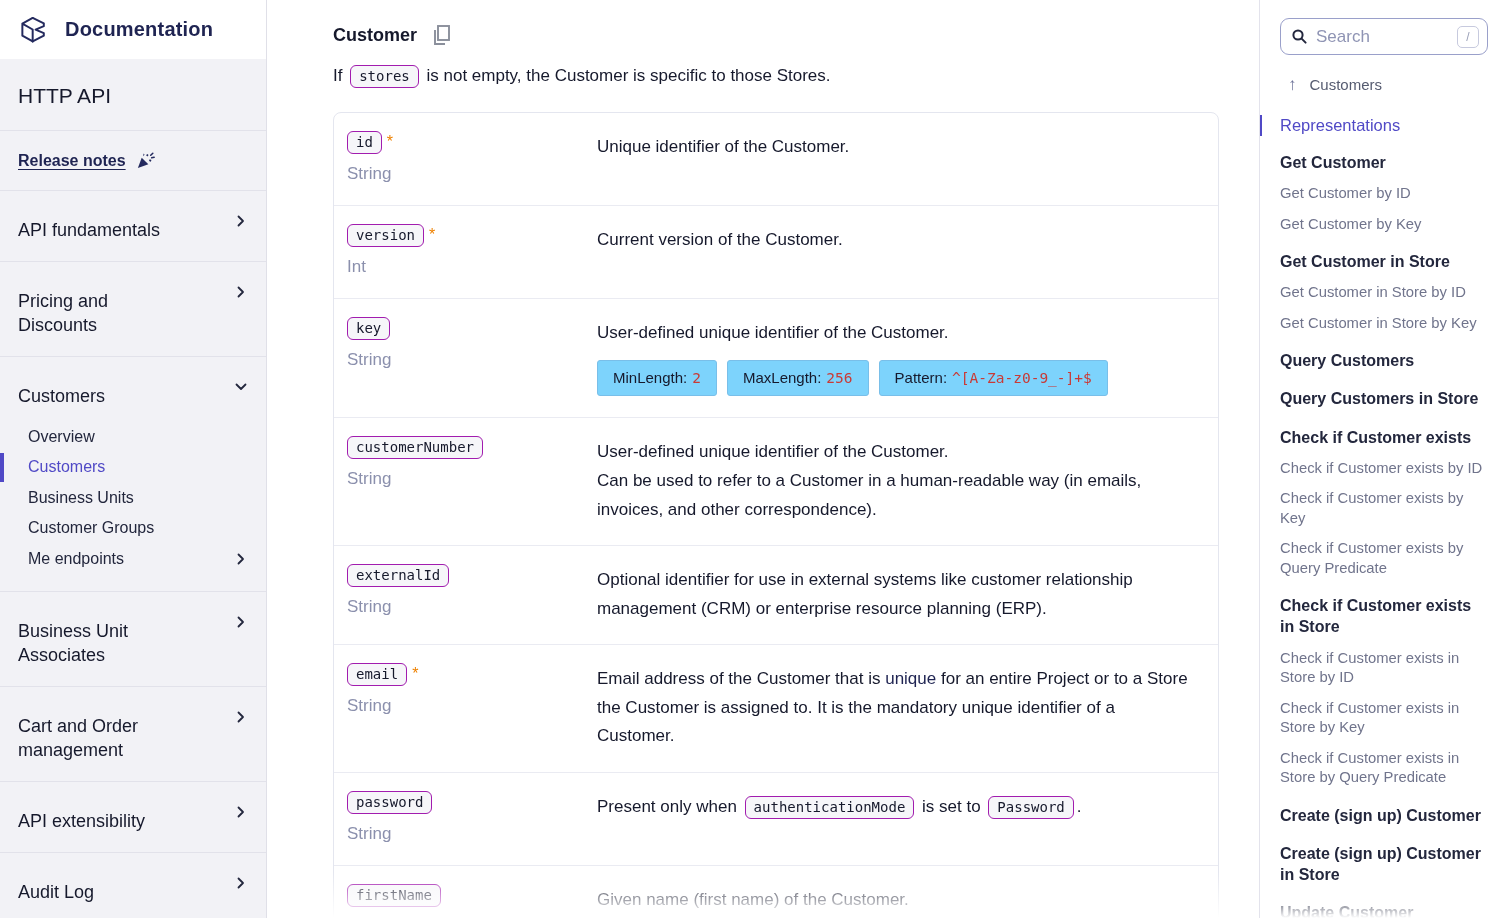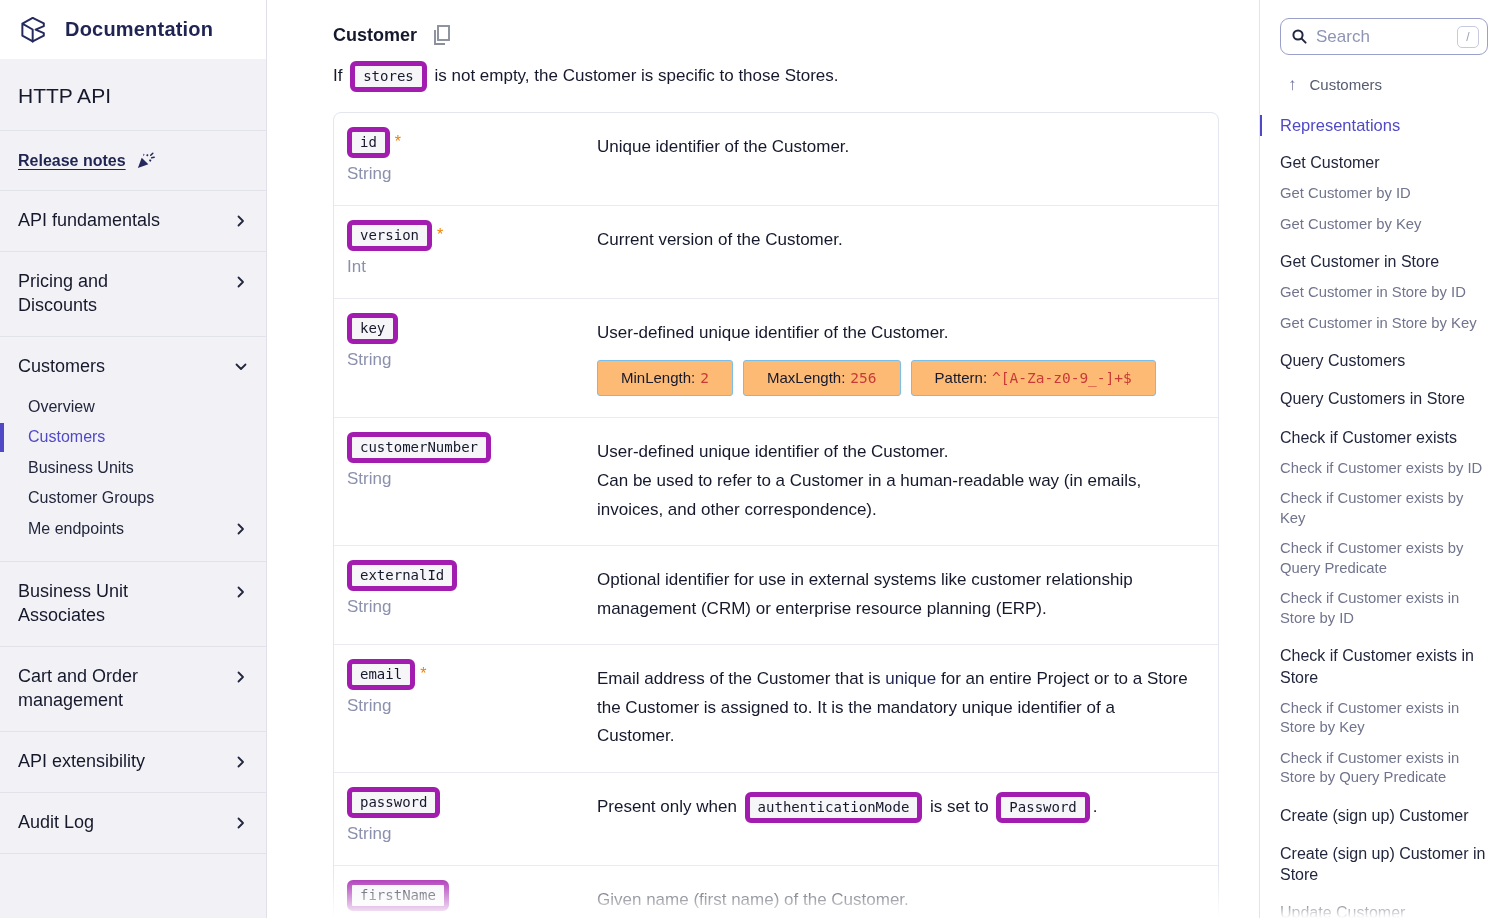--- a/index.html
+++ b/index.html
@@ -12,62 +12,62 @@
 
   
   .sidebar { width:267px; min-width:267px; background:#f2f2f6; border-right:1px solid #e0e0e8; height:100%; overflow:hidden; }
   .logo-row { height:59px; background:#fff; display:flex; align-items:center; gap:15px; padding:0 17px; }
   .logo-title { font-size:20px; font-weight:700; color:#1f2452; letter-spacing:.2px; }
   .http-api { padding:25px 18px 22px; font-size:21px; color:#16192c; border-bottom:1px solid #e2e2ea; font-weight:400; }
   .release-row { padding:20px 18px; border-bottom:1px solid #e2e2ea; display:flex; align-items:center; gap:10px; }
   .release-link { color:#1f2452; font-weight:700; font-size:16px; text-decoration:underline; text-underline-offset:3px; cursor:pointer; }
   .nav-section { border-bottom:1px solid #e2e2ea; padding:5px 0; }
   .nav-item { display:flex; align-items:flex-start; justify-content:space-between; padding:13px 18px; font-size:18px; color:#16192c; cursor:pointer; line-height:1.33; }
-  .nav-label { max-width:155px; }
+  .nav-label { max-width:155px;margin-top:10px; }
   .nav-item svg { margin-top:5px; flex-shrink:0; }
   .subnav { padding:0 0 12px; }
   .subnav-item { position:relative; display:flex; justify-content:space-between; align-items:center; padding:5px 18px 5px 28px; font-size:16px; color:#23273d; cursor:pointer; line-height:1.28; }
   .subnav-item.active { color:#5049c6; }
   .subnav-item.active::before { content:""; position:absolute; left:0; top:1px; bottom:1px; width:4px; background:#5049c6; }
   .subnav-item svg { flex-shrink:0; }
 
   
   .main { flex:1; padding:24px 40px 0 66px; position:relative; background:#fff; overflow:hidden; }
   .title-row { display:flex; align-items:center; gap:14px; }
   .page-title { font-size:18px; font-weight:700; color:#16192c; }
   .copy-btn { cursor:pointer; display:flex; }
   .intro { margin-top:16px; font-size:17px; line-height:1.5; }
-  .chip { font-family:"DejaVu Sans Mono","Liberation Mono",monospace; font-size:14px; background:#f6f6f9; border:5px solid #a21caf; border-radius:6px; padding:2px 8px 3px; color:#16192c; white-space:nowrap; }
+  .chip { font-family:"DejaVu Sans Mono","Liberation Mono",monospace; font-size:14px; background:#f6f6f9; border:1px solid #a21caf; border-radius:6px; padding:2px 8px 3px; color:#16192c; white-space:nowrap; }
   .chip.inline { margin:0 3px; }
   .fields-table { margin-top:23px; border:1px solid #e4e6ef; border-radius:8px; }
   .field-row { display:flex; border-bottom:1px solid #eaebf2; padding:20px 0 21px; }
   .field-row:last-child { border-bottom:none; }
   .f-left { width:263px; min-width:263px; padding-left:13px; }
   .req { color:#ee8100; margin-left:5px; font-size:16px; vertical-align:top; }
   .f-type { margin-top:13px; color:#8b90ad; font-size:17px; }
   .f-desc { flex:1; font-size:17px; line-height:1.68; padding-right:24px; color:#16192c; }
   .desc-link { color:#1f2452; text-underline-offset:2px; cursor:pointer; }
   .constraints { display:flex; gap:10px; margin-top:13px; flex-wrap:wrap; }
-  .cchip { border:1px solid #79bfe9; background:#fdba74; border-radius:3px; padding:4px 23px 5px; font-size:15px; display:inline-flex; align-items:baseline; color:#16192c; }
+  .cchip { border:1px solid #79bfe9; background:#7dd3fc; border-radius:3px; padding:4px 15px 5px; font-size:15px; display:inline-flex; align-items:baseline; color:#16192c; }
   .cvalue { color:#c93a36; font-family:"DejaVu Sans Mono","Liberation Mono",monospace; margin-left:5px; font-size:14.5px; }
   .bottom-fade { position:absolute; left:0; right:0; bottom:0; height:46px;
     background:linear-gradient(to bottom, rgba(255,255,255,0), #ffffff); pointer-events:none; }
 
   
   .toc { width:249px; min-width:249px; border-left:1px solid #e3e3ec; padding:18px 20px 0; position:relative; overflow:hidden; }
   .search-box { height:37px; border:1.5px solid #9aa0ca; border-radius:9px; display:flex; align-items:center; padding:0 8px 0 10px; gap:8px; background:#fff; }
   .search-input { border:none; outline:none; flex:1; min-width:0; font-size:17px; font-family:"Liberation Sans",sans-serif; color:#23273d; background:transparent; }
   .search-input::placeholder { color:#8f94b4; }
   .slash-badge { width:22px; height:22px; border:1px solid #c7cade; border-radius:5px; color:#9ba0b8; font-size:12px; display:flex; align-items:center; justify-content:center; flex-shrink:0; }
   .toc-parent { margin-top:21px; display:flex; align-items:center; gap:13px; color:#555b70; font-size:15px; cursor:pointer; padding-left:8px; }
   .toc-up { color:#6d7298; font-size:17px; line-height:1; }
   .toc-active { margin-top:23px; position:relative; color:#5049c6; font-size:16.5px; cursor:pointer; }
   .toc-active::before { content:""; position:absolute; left:-20px; top:-1px; bottom:-1px; width:2px; background:#5049c6; }
   .toc-item { cursor:pointer; }
-  .toc-item.l1 { margin-top:17px; font-size:16px; color:#23273d; line-height:1.32; }
+  .toc-item.l1 { margin-top:17px; font-size:16px; color:#23273d; line-height:1.32;font-weight:bold; }
   .toc-item.l2 { margin-top:11px; font-size:14.8px; color:#70748c; line-height:1.32; }
   .toc-fade { position:absolute; left:1px; right:0; bottom:0; height:26px;
     background:linear-gradient(to bottom, rgba(255,255,255,0), #ffffff); pointer-events:none; }
 </style>
 </head>
 <body>
 
 <div id="app">
 
   <div class="sidebar">
@@ -251,22 +251,22 @@
         <div class="toc-item l2">Get Customer by Key</div>
         <div class="toc-item l1">Get Customer in Store</div>
         <div class="toc-item l2">Get Customer in Store by ID</div>
         <div class="toc-item l2">Get Customer in Store by Key</div>
         <div class="toc-item l1">Query Customers</div>
         <div class="toc-item l1">Query Customers in Store</div>
         <div class="toc-item l1">Check if Customer exists</div>
         <div class="toc-item l2">Check if Customer exists by ID</div>
         <div class="toc-item l2">Check if Customer exists by Key</div>
         <div class="toc-item l2">Check if Customer exists by Query Predicate</div>
+        <div class="toc-item l1">Check if Customer exists in Store</div>
         <div class="toc-item l2">Check if Customer exists in Store by ID</div>
-        <div class="toc-item l1">Check if Customer exists in Store</div>
         <div class="toc-item l2">Check if Customer exists in Store by Key</div>
         <div class="toc-item l2">Check if Customer exists in Store by Query Predicate</div>
         <div class="toc-item l1">Create (sign up) Customer</div>
         <div class="toc-item l1">Create (sign up) Customer in Store</div>
         <div class="toc-item l1">Update Customer</div>
       </div>
     <div class="toc-fade"></div>
   </div>
 
 </div>

